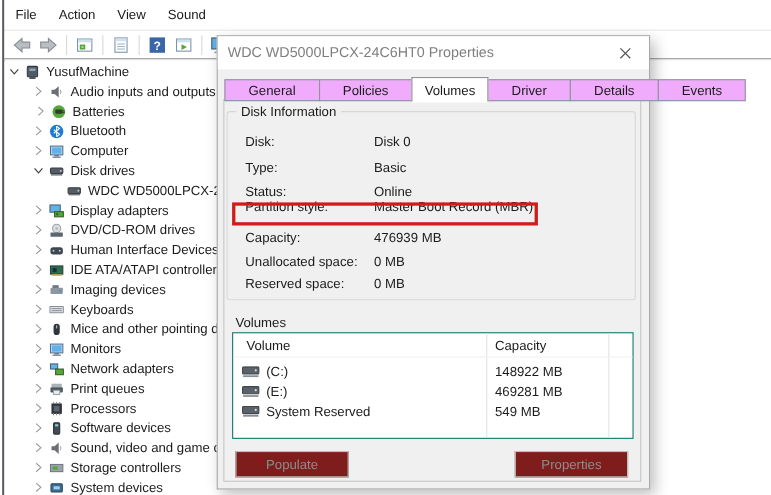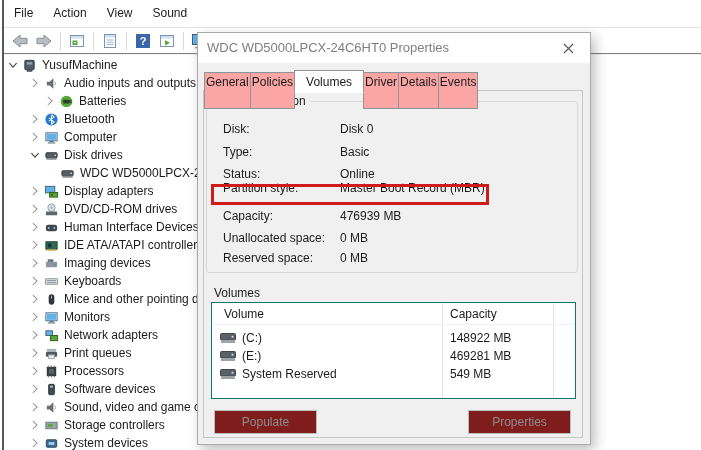--- a/index.html
+++ b/index.html
@@ -22,22 +22,22 @@
   .tree-chevron{width:14px;height:14px;flex:0 0 14px;display:flex;align-items:center;justify-content:center;}
   .tree-icon{width:15px;height:15px;flex:0 0 15px;margin:0 5px 0 2px;}
   .tree-label{white-space:nowrap;}
   
   .dialog{position:absolute;left:197px;top:32px;width:392px;height:411px;background:#f0f0f0;
           border:1px solid #a9a9a9;box-shadow:4px 5px 12px rgba(0,0,0,.25);z-index:5;box-sizing:content-box;}
   .titlebar{position:absolute;left:0;top:0;right:0;height:30px;background:#fff;}
   .dlg-title{position:absolute;left:9px;top:0;line-height:30px;font-size:13px;color:#7f7f7f;white-space:nowrap;}
   .dlg-close{position:absolute;right:1px;top:1px;width:42px;height:28px;display:flex;align-items:center;justify-content:center;}
   .tabs{position:absolute;left:6px;top:37px;height:22px;display:flex;align-items:flex-start;z-index:3;}
-  .tab{position:relative;top:2px;height:37px;box-sizing:border-box;line-height:14px;padding:2px 1px;
-       border:1px solid #8f9497;background:#fca5a5;margin-right:-1px;}
+  .tab{position:relative;top:2px;height:20px;box-sizing:border-box;line-height:14px;padding:2px 21px;
+       border:1px solid #8f9497;background:#f0abfc;margin-right:-1px;}
   .tab.active{top:0;height:23px;background:#fff;border-bottom:1px solid #fff;z-index:4;padding:4px 11px;}
   .pane{position:absolute;left:5px;top:57px;width:380px;height:348px;border:1px solid #c6c6c6;background:#f0f0f0;box-sizing:border-box;}
   .groupbox{position:absolute;left:8px;top:68px;width:370px;height:170px;border:1px solid #d8d8d8;border-radius:3px;}
   .gb-legend{position:absolute;left:8px;top:-8px;background:#f0f0f0;padding:0 4px;}
   .info-row{position:absolute;left:16px;right:8px;height:16px;}
   .info-label{position:absolute;left:0;top:0;}
   .info-value{position:absolute;left:117px;top:0;}
   .red-box{position:absolute;left:13px;top:151px;width:278px;height:21px;border:3px solid #d01b1b;box-sizing:border-box;z-index:6;}
   .vol-label{position:absolute;left:16px;top:253px;}
   .listbox{position:absolute;left:13px;top:269px;width:365px;height:97px;background:#fff;border:1px solid #0f766e;box-sizing:border-box;}
@@ -127,21 +127,21 @@
           <svg viewBox="0 0 14 14" width="12" height="12">
             <polyline points="4.5,2.5 9.5,7 4.5,11.5" fill="none" stroke="#9a9a9a" stroke-width="1.2"></polyline>
           </svg>
         </span>
       <span class="tree-icon"><svg viewBox="0 0 16 16" width="15" height="15">
             <polygon points="3,6 6,6 10,2.5 10,13.5 6,10 3,10" fill="#6b6f73"></polygon>
             <path d="M11.5 6 q1.5 2 0 4" stroke="#9aa0a5" fill="none"></path>
           </svg></span>
       <span class="tree-label">Audio inputs and outputs</span>
     </div>
-      <div class="tree-row" style="padding-left:39px">
+      <div class="tree-row" style="padding-left:26px">
       <span class="tree-chevron">
           <svg viewBox="0 0 14 14" width="12" height="12">
             <polyline points="4.5,2.5 9.5,7 4.5,11.5" fill="none" stroke="#9a9a9a" stroke-width="1.2"></polyline>
           </svg>
         </span>
       <span class="tree-icon"><svg viewBox="0 0 16 16" width="15" height="15">
             <circle cx="8" cy="8" r="6.2" fill="#57a639"></circle>
             <rect x="4.5" y="6" width="7" height="4" rx="1" fill="#2c3e2c"></rect>
             <rect x="11.5" y="6.8" width="2" height="1" fill="#2c3e2c"></rect>
             <rect x="11.5" y="8.4" width="2" height="1" fill="#2c3e2c"></rect>

